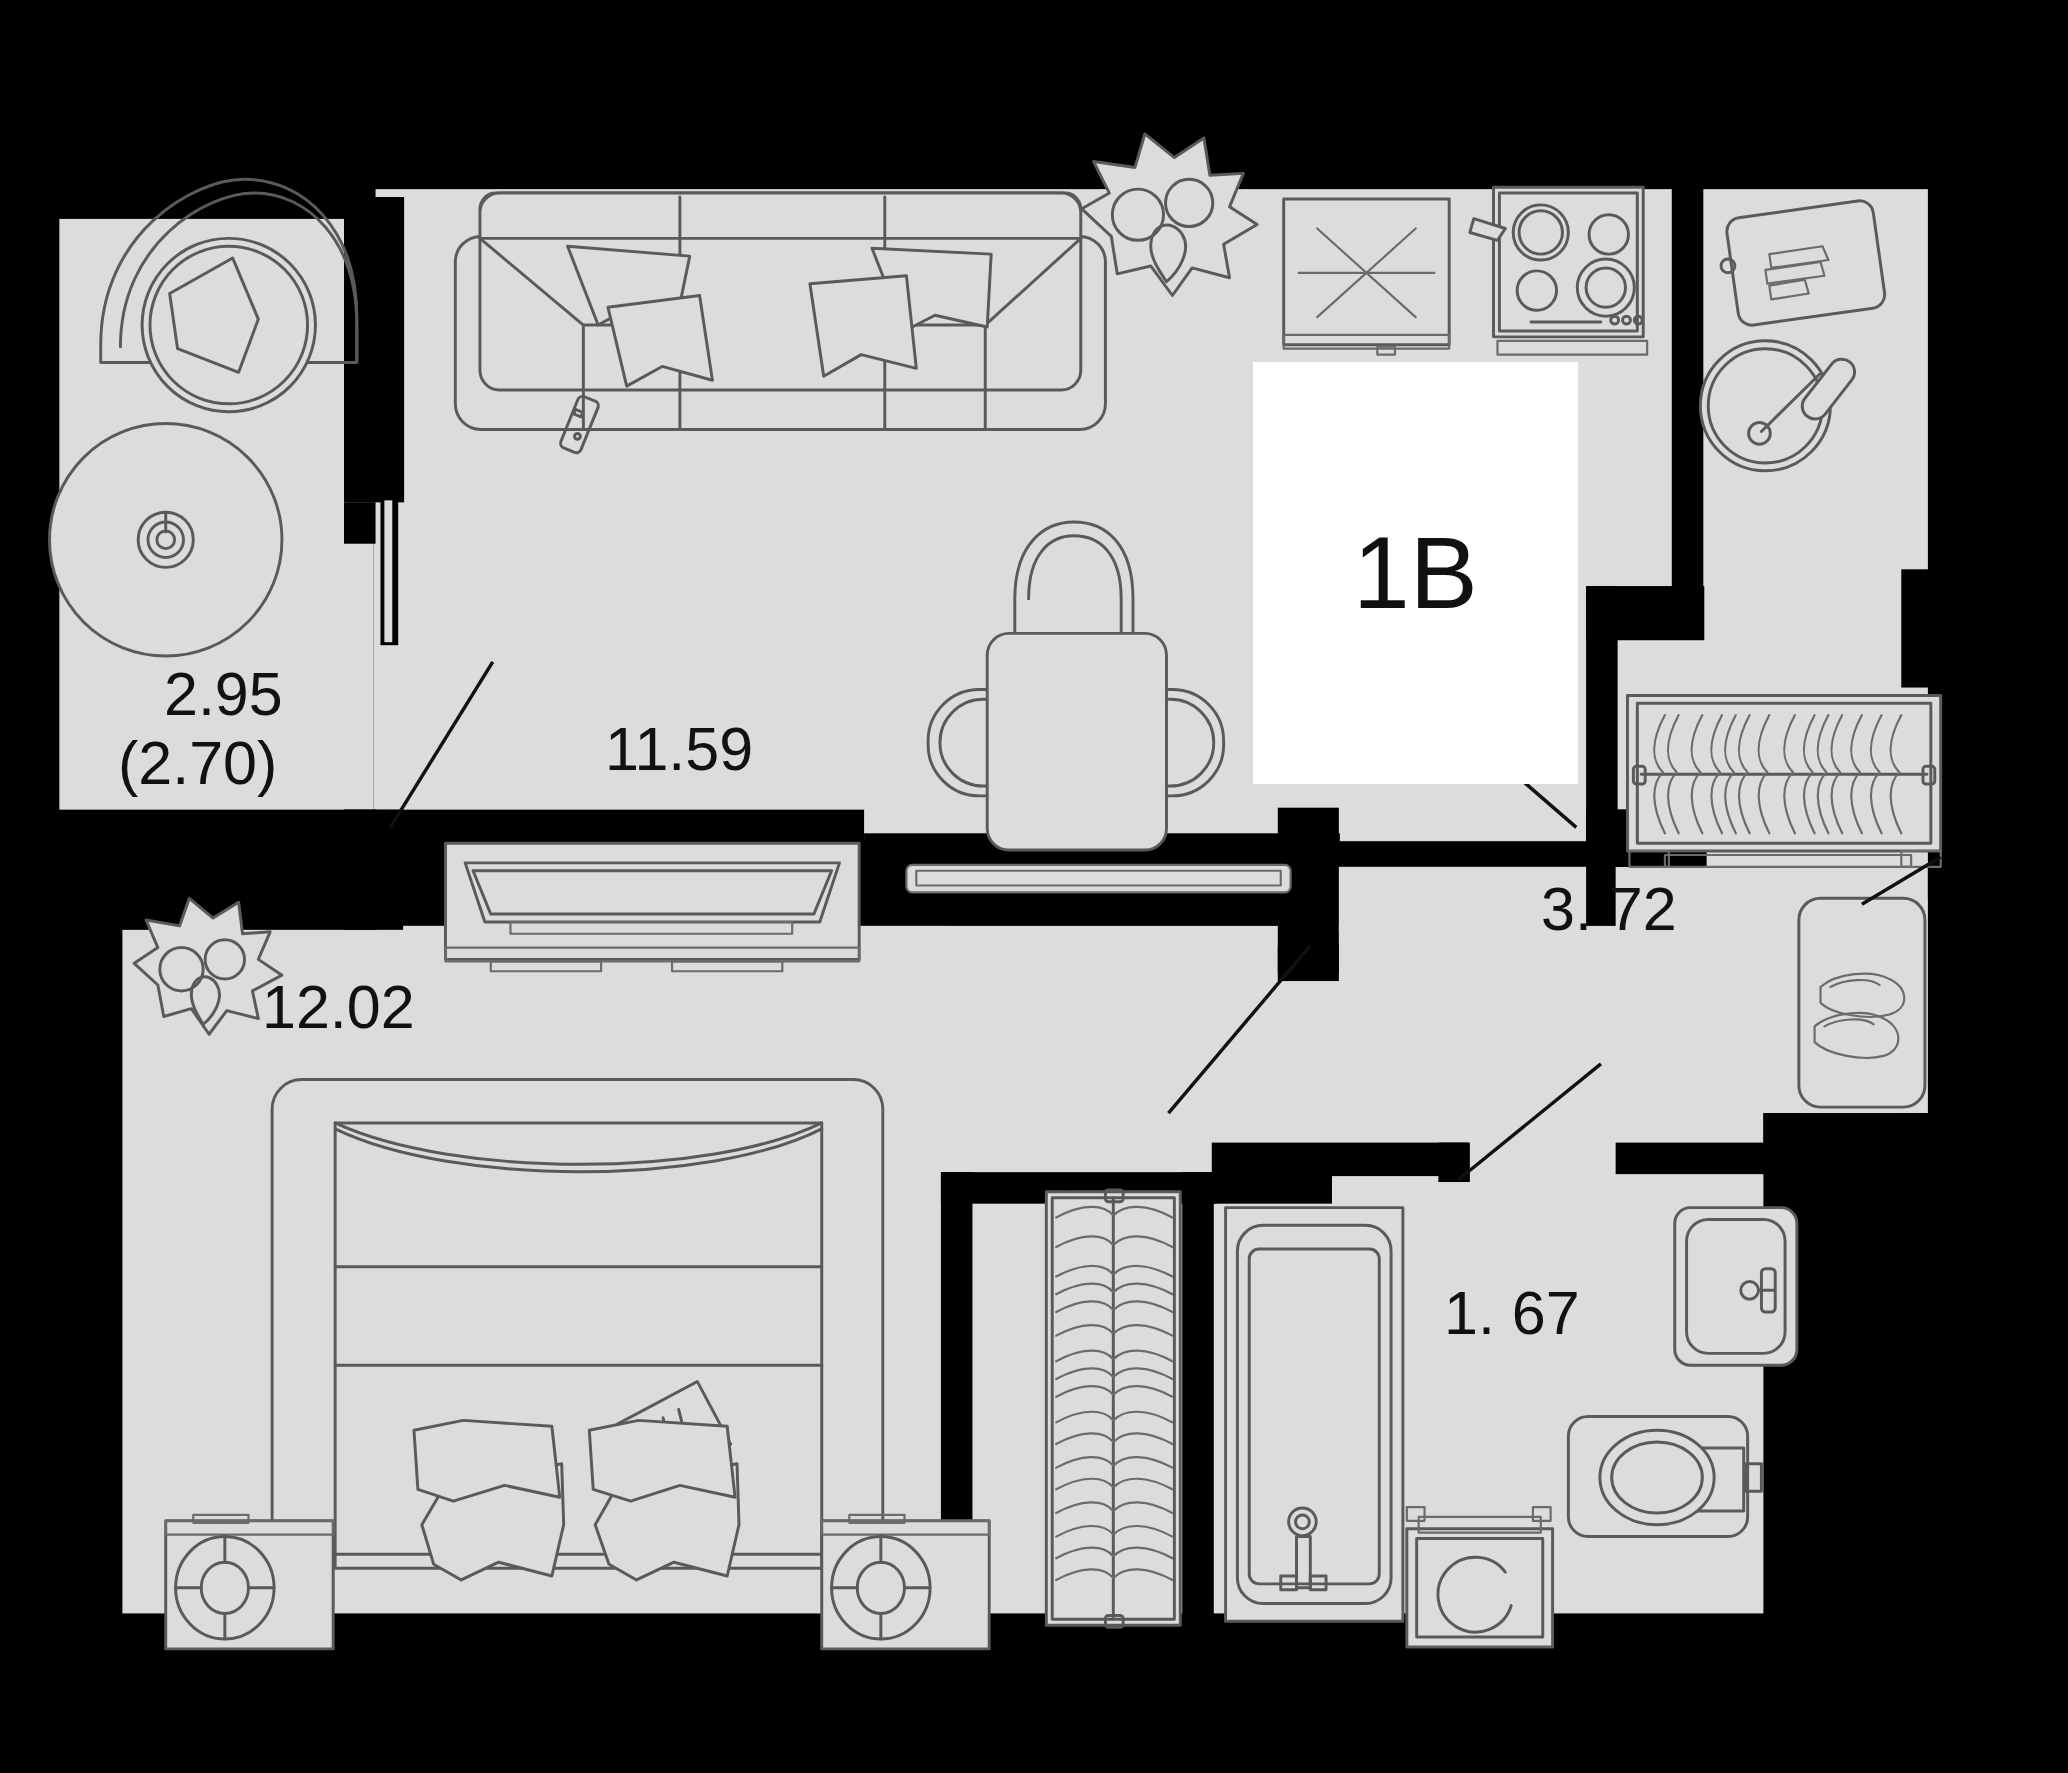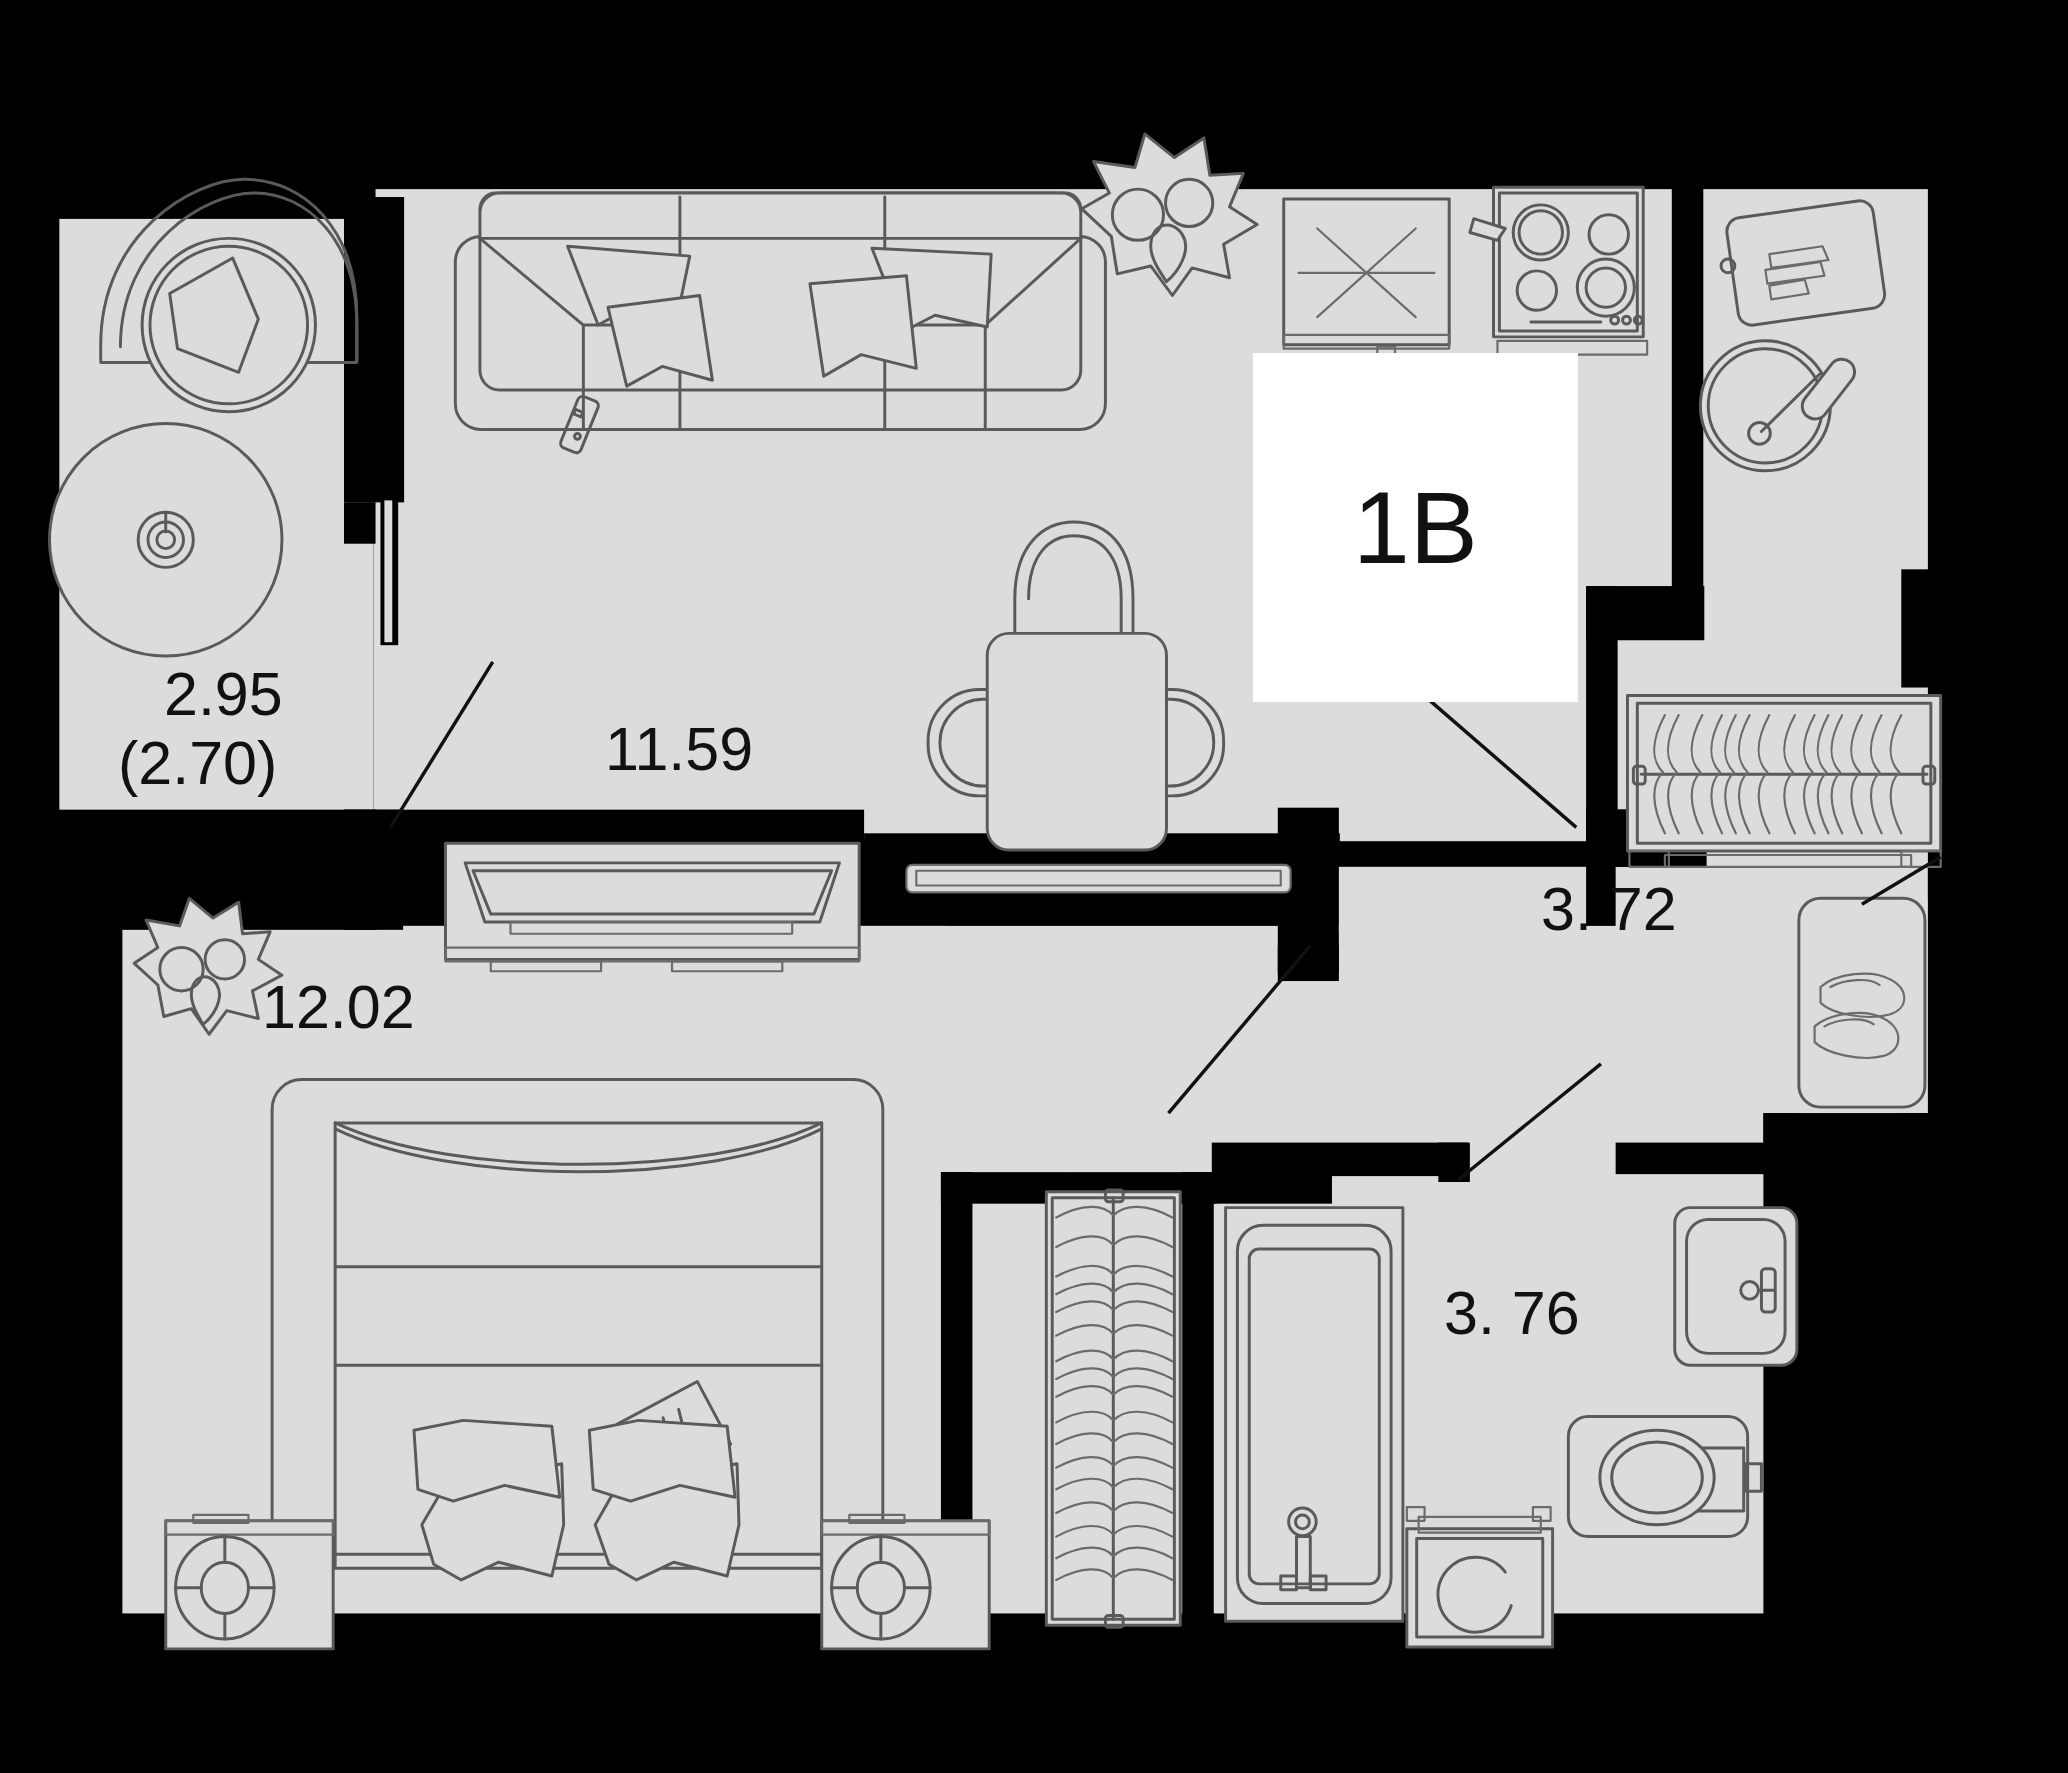--- a/index.html
+++ b/index.html
@@ -371,29 +371,29 @@
 
     <g>
       <line class="ldr" x1="396" y1="840" x2="500" y2="672"></line>
       <line class="ldr" x1="1450" y1="710" x2="1600" y2="840"></line>
       <line class="ldr" x1="1186" y1="1130" x2="1330" y2="960"></line>
       <line class="ldr" x1="1480" y1="1198" x2="1625" y2="1080"></line>
       <line class="ldr" x1="1890" y1="918" x2="1970" y2="870"></line>
     </g>
   </svg>
 
-  <div id="badge" style="left:1253px;top:353px;width:325px;height:349px;">
+  <div id="badge" style="left:1253px;top:362px;width:325px;height:422px;">
     <div class="t1">1B</div>
   </div>
 
   <div class="lbl area-lbl" style="left:164px;top:662px;">2.95</div>
   <div class="lbl area-lbl sub" style="left:118px;top:731px;">(2.70)</div>
 
   <div class="lbl area-lbl" style="left:605px;top:717px;">11.59</div>
 
   <div class="lbl area-lbl" style="left:262px;top:975px;">12.02</div>
 
   <div class="lbl area-lbl" style="left:1541px;top:877px;text-align:right;">3. 72</div>
 
-  <div class="lbl area-lbl" style="left:1444px;top:1281px;">3. 76</div>
+  <div class="lbl area-lbl" style="left:1444px;top:1281px;">1. 67</div>
 
 </div>
 
 
 </body></html>

